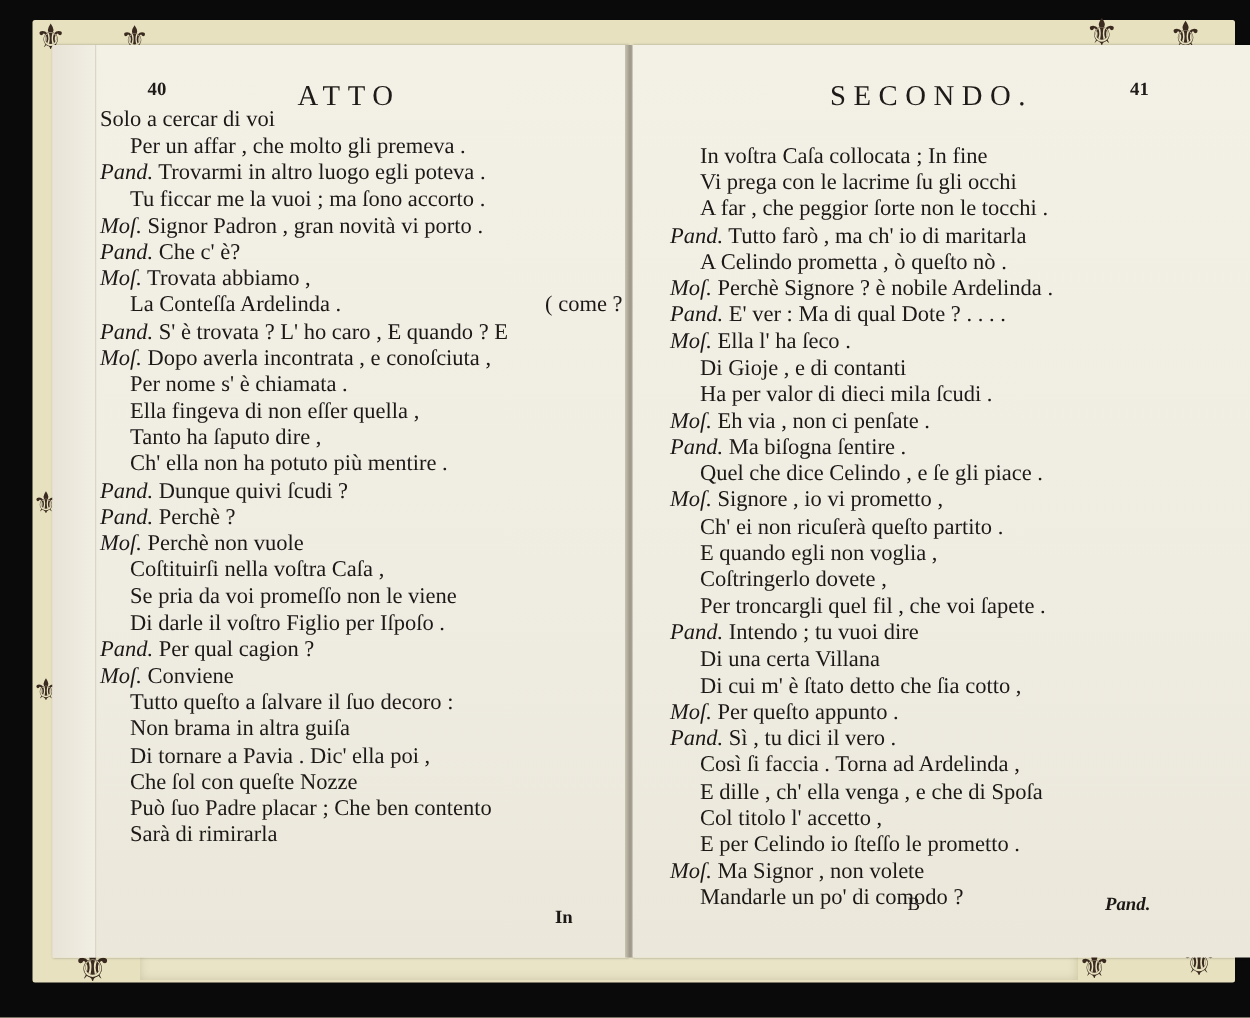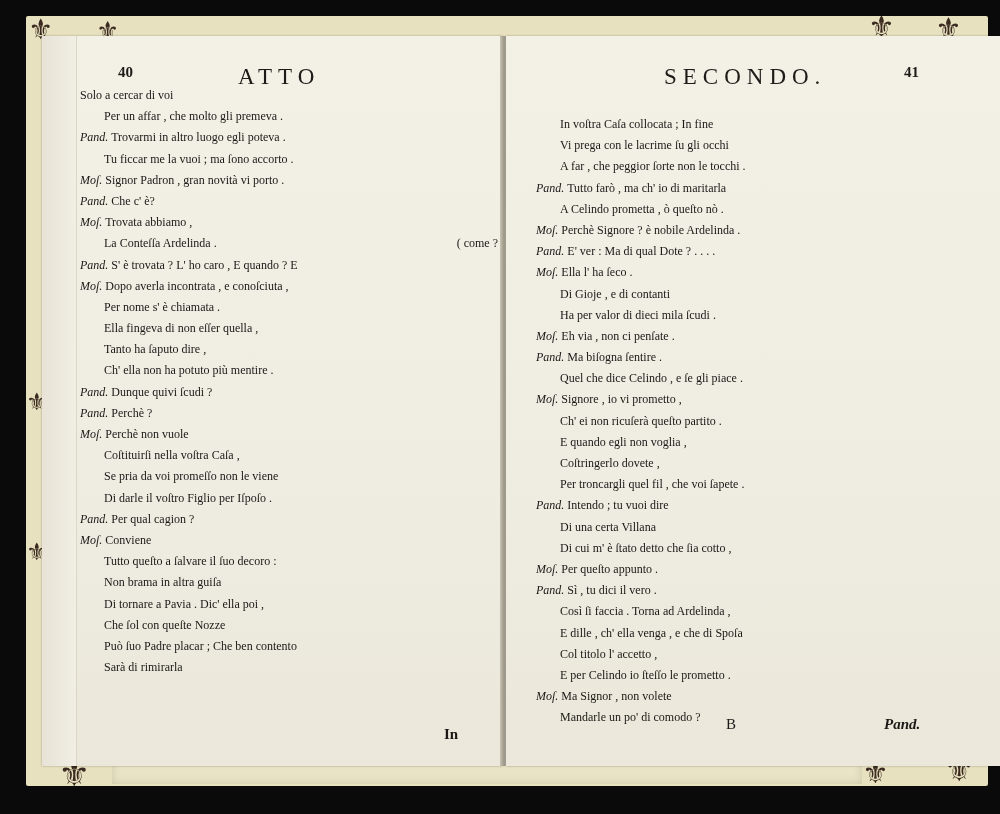--- a/index.html
+++ b/index.html
@@ -43,21 +43,21 @@
     .gutter {
       position: absolute; left: 500px; top: 36px; width: 8px; height: 730px;
       background: linear-gradient(90deg, #c9c3b2, #9d978a 50%, #cfc9b8);
     }
     .running-head {
       position: absolute; top: 28px; font-size: 23px; letter-spacing: 6px; color: #1d1a17;
     }
     .folio { position: absolute; top: 28px; font-size: 15px; color: #1d1a17; font-weight: bold; text-align: center; }
     .lines { position: absolute; top: 49px; left: 0; right: 0; }
     .line {
-      height: 21.2px; line-height: 21.2px; font-size: 12px; color: #1b1816;
+      height: 21.2px; line-height: 21.2px; font-size: 18px; color: #1b1816;
       white-space: nowrap; position: relative;
     }
     .speaker { font-style: italic; }
     .indent { padding-left: 24px; }
     .marginal { position: absolute; right: 4px; }
     .catchword {
       position: absolute; font-size: 15px; color: #1b1816; font-weight: bold;
     }
     .signature { position: absolute; font-size: 15px; color: #1b1816; }
     .left-block { left: 80px; }

